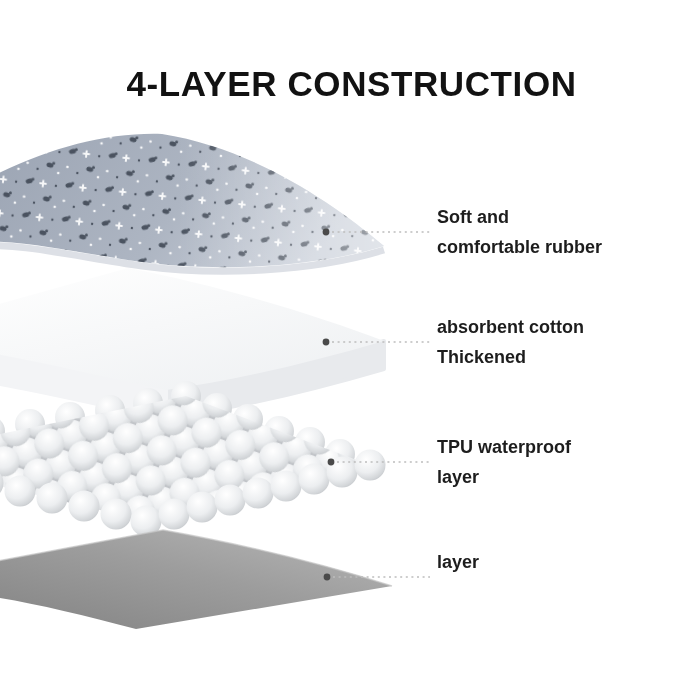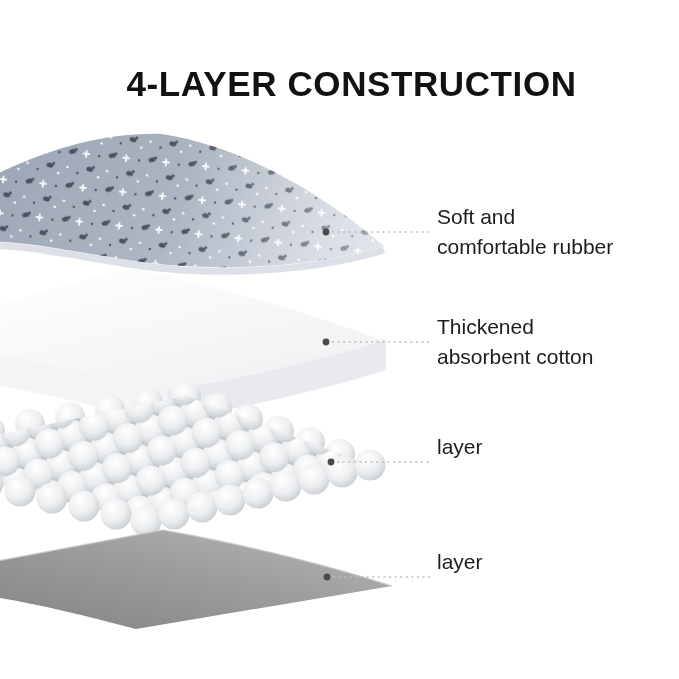--- a/index.html
+++ b/index.html
@@ -20,23 +20,23 @@
     letter-spacing:0.6px;
     color:#121212;
   }
   .art{
     position:absolute;
     left:0;top:0;width:679px;height:679px;
   }
   .callout{
     position:absolute;
     left:437px;
-    font-size:21px;
+    font-size:18px;
     line-height:30px;
-    font-weight:400;
+    font-weight:700;
     color:#1d1d1d;
     white-space:nowrap;
   }
 </style>
 </head>
 <body>
 
 <div class="page">
 
   <h1 class="title">4-LAYER CONSTRUCTION</h1>
@@ -157,25 +157,26 @@
       <circle cx="327" cy="577" r="3.4"></circle>
     </g>
   </svg>
 
   <div class="callout" style="top:202px">
     <div>Soft and</div>
     <div>comfortable rubber</div>
   </div>
 
   <div class="callout" style="top:312px">
+    <div>absorbent cotton</div>
     <div>Thickened</div>
-    <div>absorbent cotton</div>
   </div>
 
   <div class="callout" style="top:432px">
+    <div>TPU waterproof</div>
     <div>layer</div>
   </div>
 
   <div class="callout" style="top:547px">
     <div>layer</div>
   </div>
 
 </div>
 
 </body></html>

